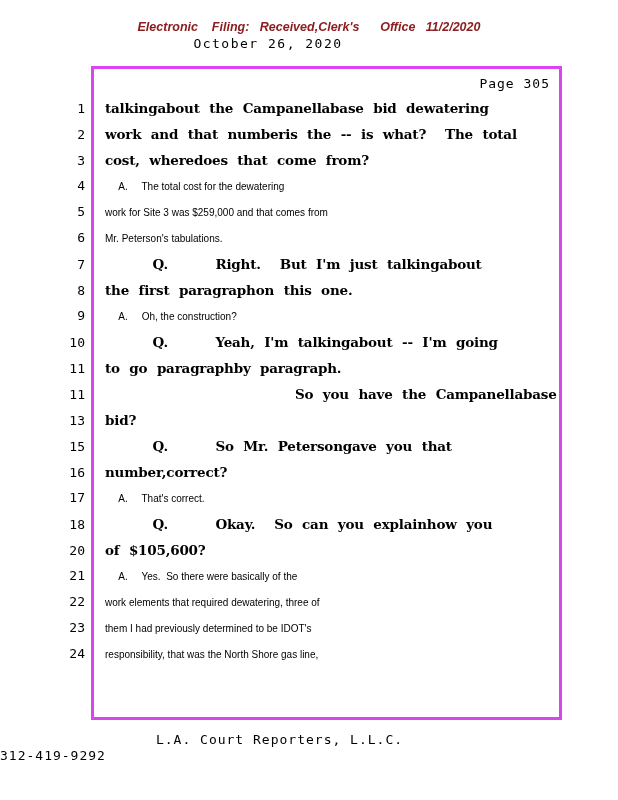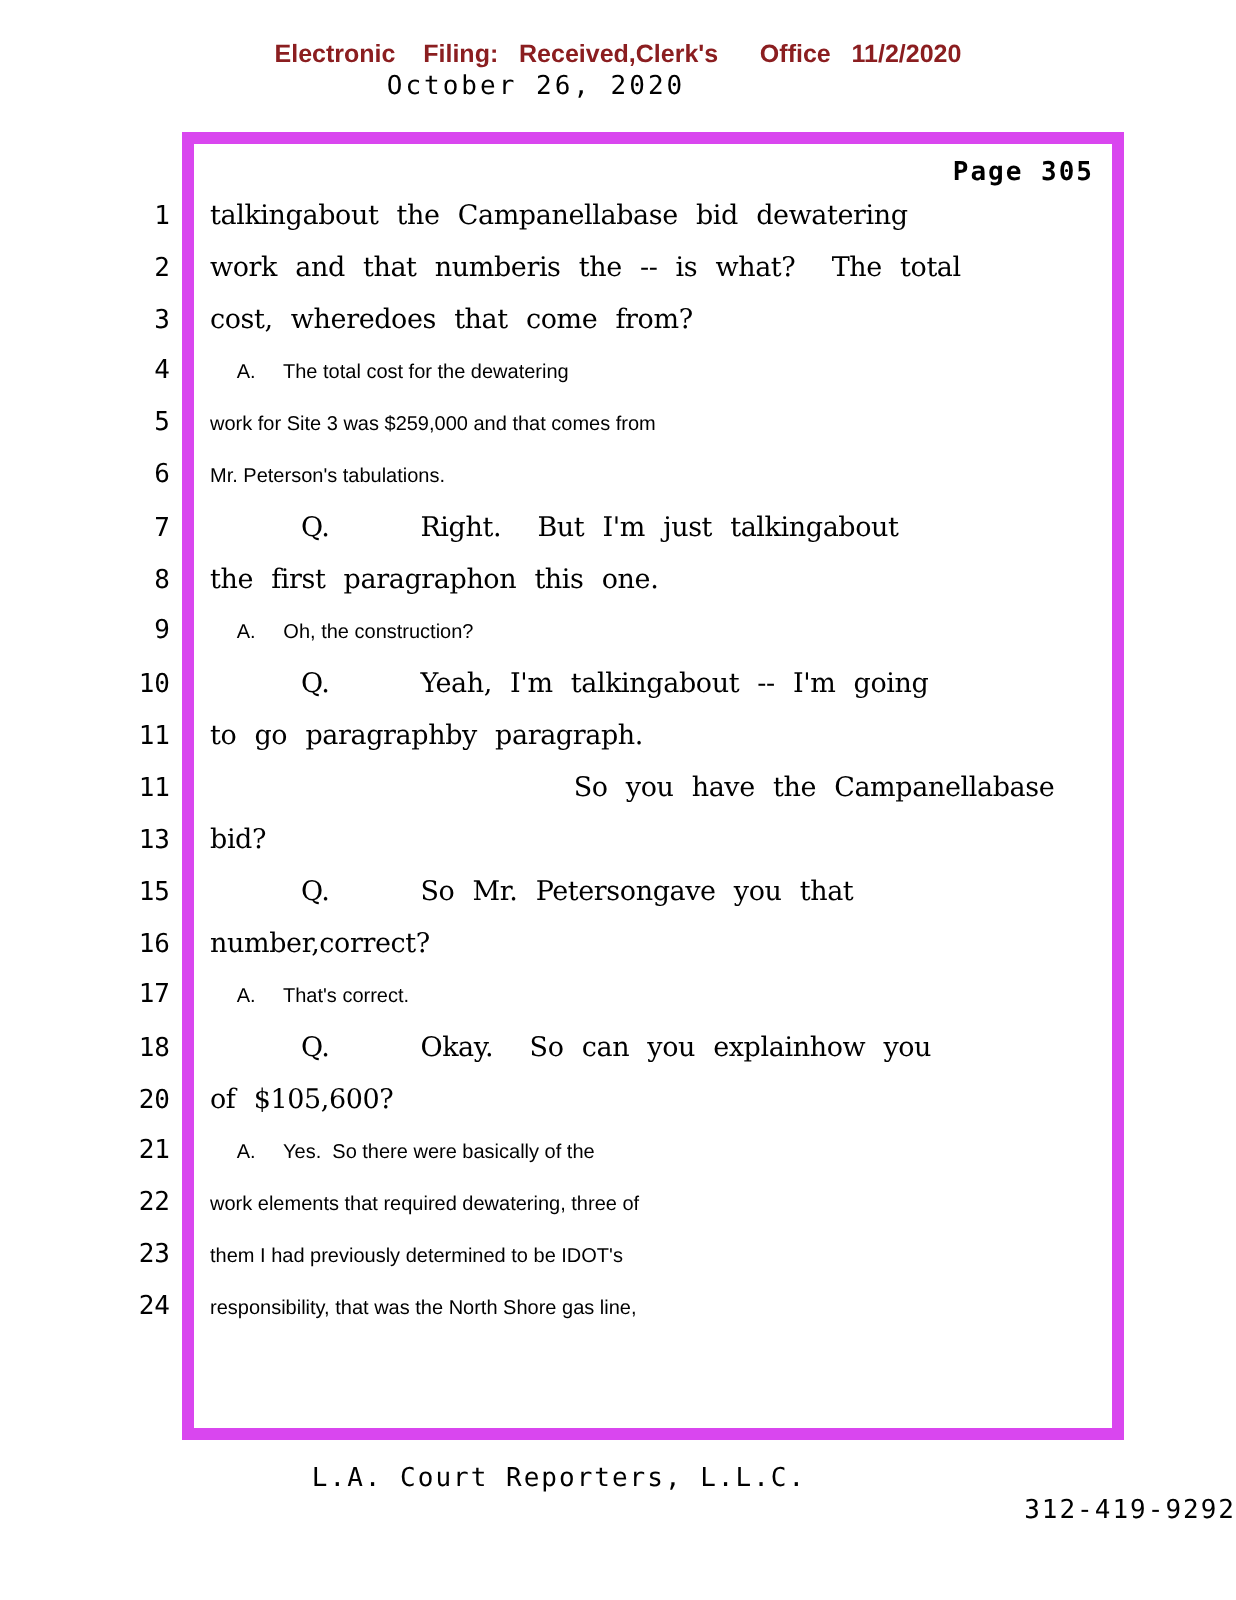--- a/index.html
+++ b/index.html
@@ -21,40 +21,40 @@
     position: absolute;
     top: 20px;
     left: 0;
     width: 618px;
     text-align: center;
     font-family: "Liberation Sans", sans-serif;
     font-size: 12.5px;
     font-weight: bold;
     white-space: pre;
     color: #8b1e20;
+    font-style: italic;
   }
   .date-line {
     position: absolute;
     top: 36px;
     left: 0;
     width: 536px;
     text-align: center;
     font-size: 13px;
     letter-spacing: 1.5px;
     white-space: pre;
   }
   .page-box {
     position: absolute;
     left: 91px;
     top: 66px;
     width: 471px;
     height: 654px;
-    border: 6px solid #d946ef;
+    border: 3px solid #d946ef;
     background: #fff;
-    font-weight: bold;
   }
   .page-number {
     position: absolute;
     top: 7px;
     right: 9px;
     font-size: 13px;
     letter-spacing: 1px;
     white-space: pre;
   }
   .lines {
@@ -78,41 +78,41 @@
     font-weight: normal;
   }
   .line-text {
     padding-left: 20px;
     font-size: 10px;
     white-space: pre;
     font-family: Liberation Sans, sans-serif;
   }
   .line-row.bold .line-text {
     font-family: "DejaVu Serif", serif;
-    font-weight: normal;
+    font-weight: bold;
     font-size: 13.5px;
     letter-spacing: -0.2px;
     word-spacing: 5px;
   }
   .footer-company {
     position: absolute;
     top: 732px;
     left: 0;
     width: 559px;
     text-align: center;
     font-size: 13px;
     letter-spacing: 1px;
     white-space: pre;
   }
   .footer-phone {
     position: absolute;
     top: 748px;
     left: 0;
     width: 618px;
-    text-align: right;
+    text-align: left;
     font-size: 13px;
     letter-spacing: 1px;
     white-space: pre;
   }
 </style>
 </head>
 <body>
 
 <div class="sheet">
 

